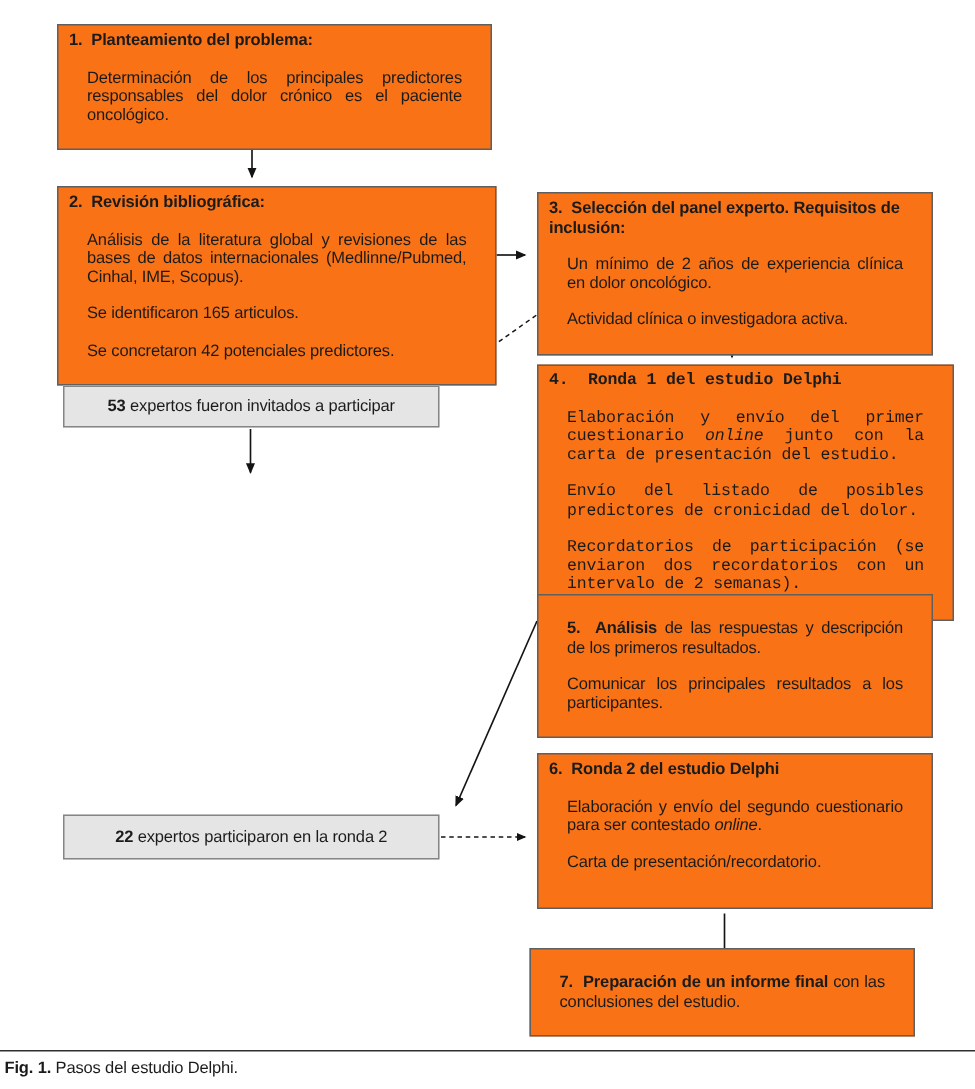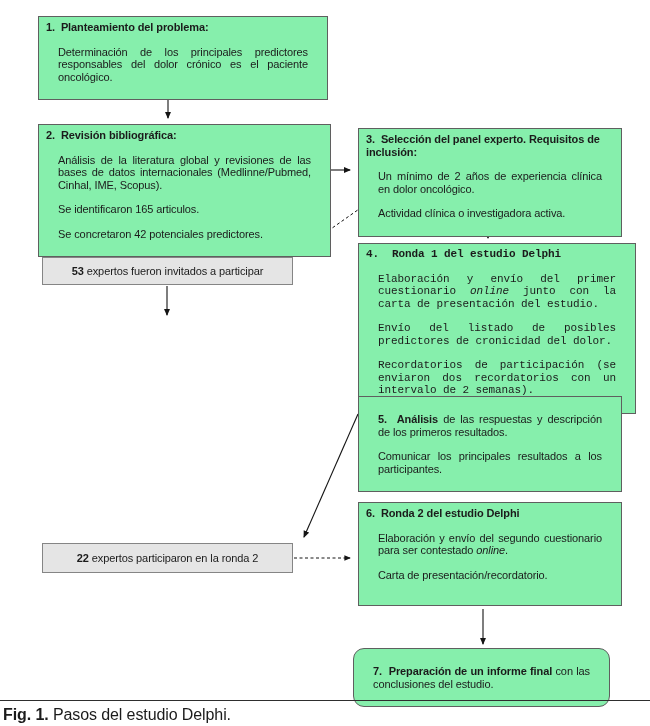--- a/index.html
+++ b/index.html
@@ -10,38 +10,38 @@
   }
   html,body{margin:0;padding:0;background:#fff;}
   body{
     width:650px;height:726px;
     font-family:"Liberation Sans","DejaVu Sans",sans-serif;
     color:var(--text);
   }
   .stage{position:relative;width:650px;height:726px;background:#fff;overflow:hidden;}
   svg.connectors{position:absolute;left:0;top:0;z-index:1;pointer-events:none;}
   .fbox{
-    position:absolute;z-index:2;background:#86efac;
+    position:absolute;z-index:2;background:#f97316;
     border:1px solid var(--box-border);
     padding:4px 7px;font-size:11px;line-height:12.5px;
     letter-spacing:-0.1px;box-sizing:border-box;
   }
   .ftitle{font-weight:bold;white-space:pre-wrap;margin:0 0 3px 0;}
   .fp{margin:12px;text-align:justify;}
   .gaps .fp + .fp{margin-top:4px;}
   .b{font-weight:bold;white-space:pre-wrap;}
   .i{font-style:italic;}
   .mbox{
     position:absolute;z-index:2;background:#e5e5e5;
     border:1px solid var(--small-box-border);
     display:flex;align-items:center;justify-content:center;
     font-size:11px;letter-spacing:-0.1px;box-sizing:border-box;text-align:center;
   }
   .rule{position:absolute;left:0;top:700px;width:650px;border-top:1.5px solid #2e2e2e;z-index:2;}
-  .caption{position:absolute;left:3px;top:706px;font-size:16px;letter-spacing:-0.1px;z-index:2;}
+  .caption{position:absolute;left:3px;top:706px;font-size:11px;letter-spacing:-0.1px;z-index:2;}
 </style>
 </head>
 <body>
 
 <div class="stage">
 
   <svg class="connectors" width="650" height="726" viewBox="0 0 650 726">
     <defs>
       <marker id="ah" markerWidth="8" markerHeight="7" refX="5.6" refY="2.75" orient="auto">
         <path d="M0,0 L6.5,2.75 L0,5.5 z" fill="#141414"></path>
@@ -96,20 +96,20 @@
   <div class="fbox gaps" style="left:358px;top:502px;width:264px;min-height:104px;">
     <div class="ftitle">6.  Ronda 2 del estudio Delphi</div>
     <p class="fp"><span>Elaboración y envío del segundo cuestionario para ser contestado </span><span class="i">online</span><span>.</span></p>
     <p class="fp">Carta de presentación/recordatorio.</p>
   </div>
 
   <div class="mbox" style="left:42px;top:543px;width:251px;height:30px;">
     <span><span class="b">22</span><span> expertos participaron en la ronda 2</span></span>
   </div>
 
-  <div class="fbox" style="left:353px;top:648px;width:257px;min-height:36px;border-radius:11px;">
+  <div class="fbox" style="left:353px;top:632px;width:257px;min-height:36px;">
     <p class="fp"><span class="b">7.  Preparación de un informe final</span><span> con las conclusiones del estudio.</span></p>
   </div>
 
   <div class="rule"></div>
   <div class="caption"><span class="b">Fig. 1.</span><span> Pasos del estudio Delphi.</span></div>
 
 </div>
 
 </body></html>

